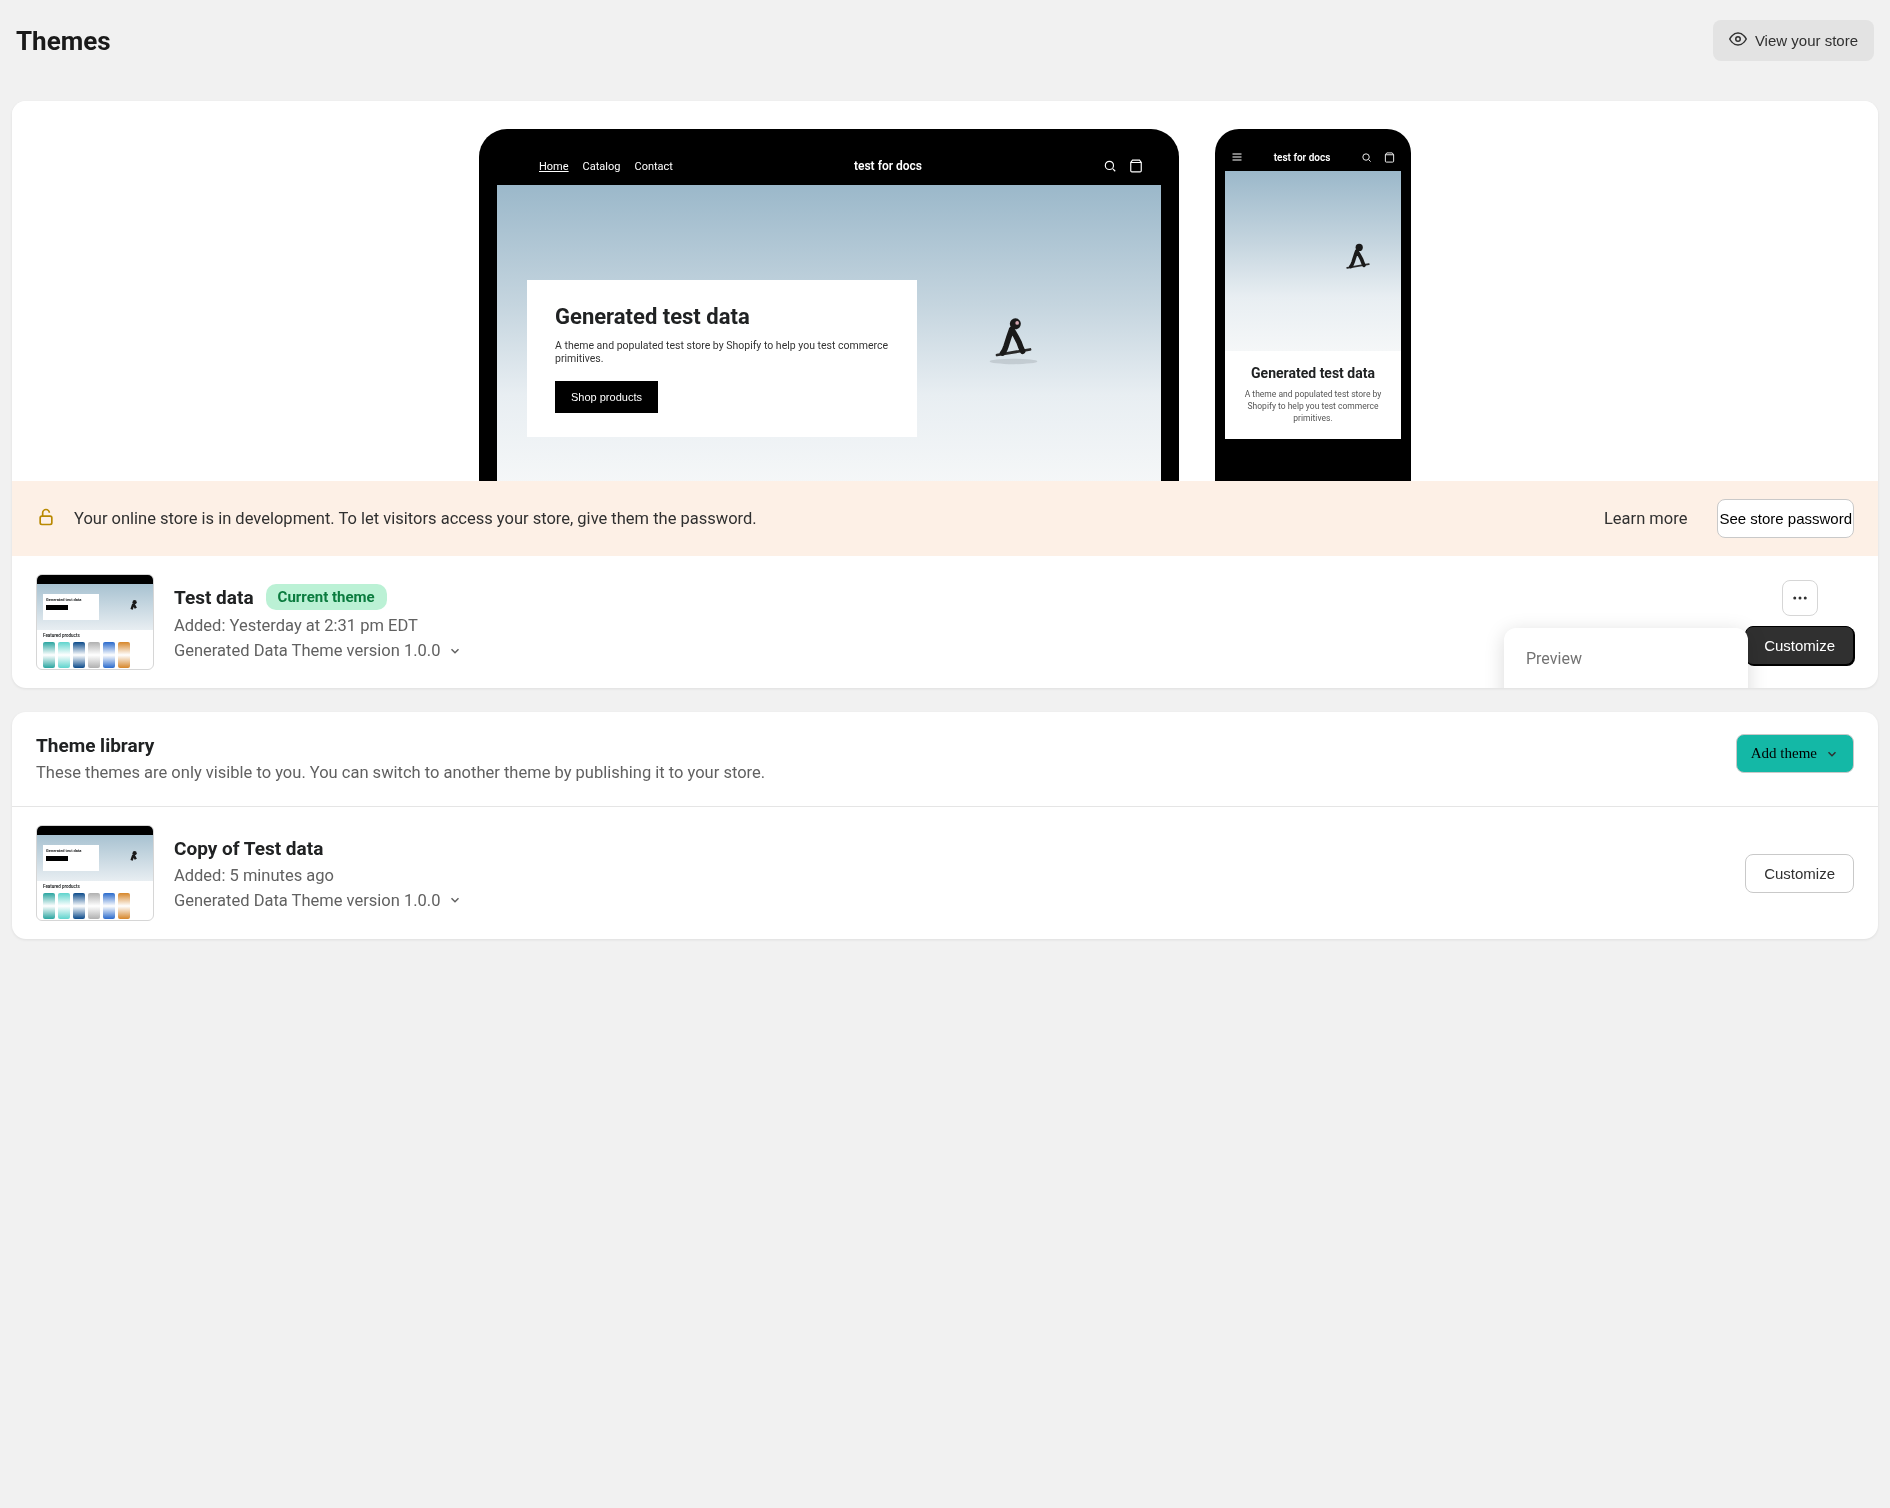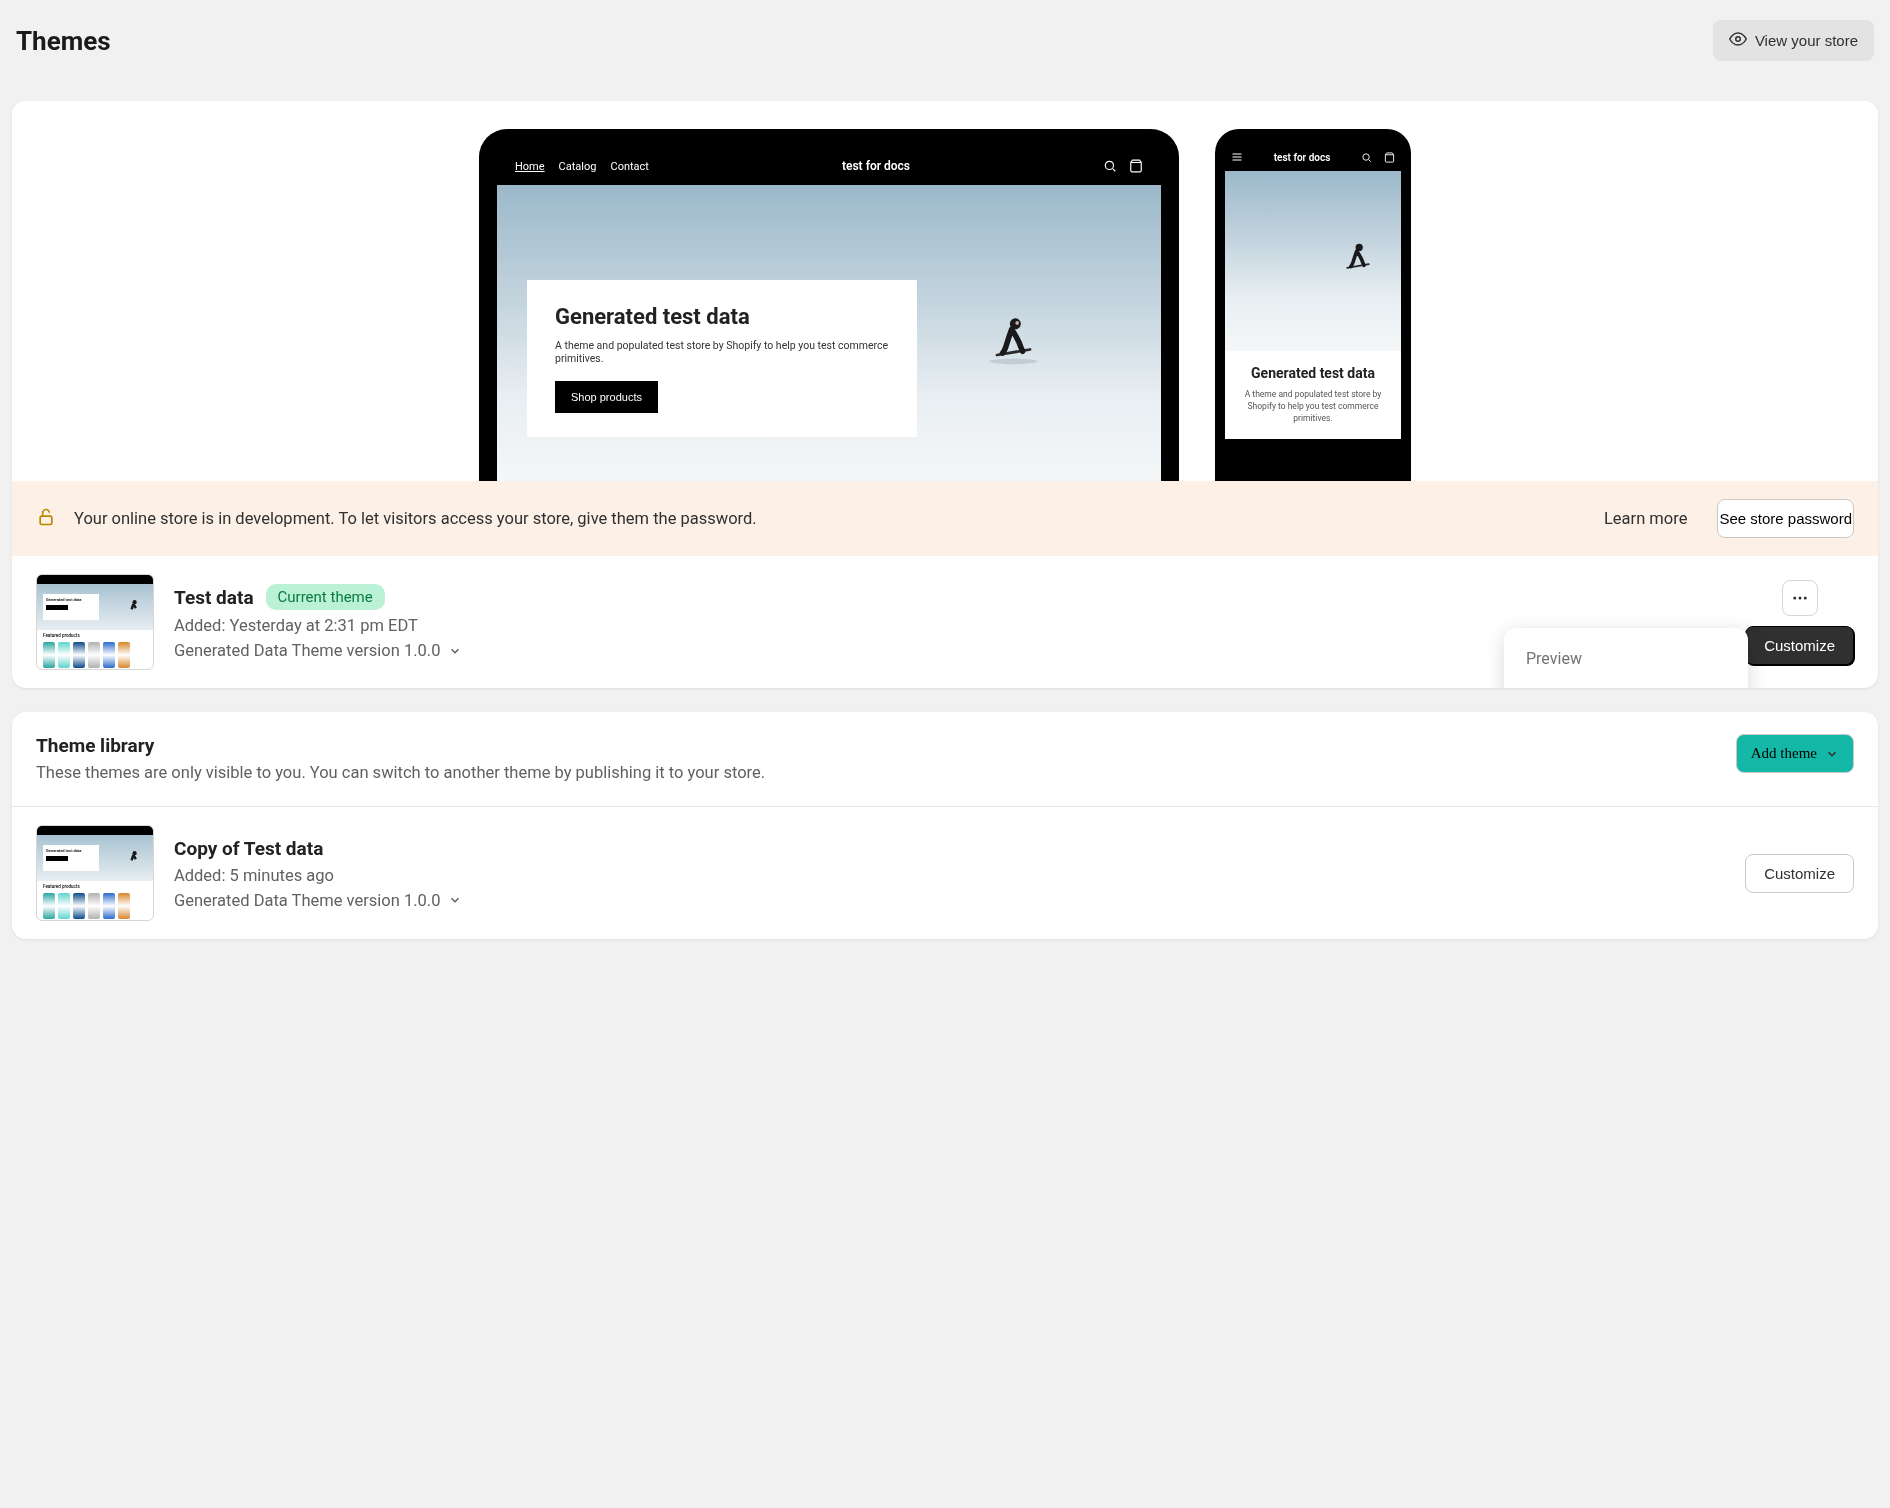--- a/index.html
+++ b/index.html
@@ -83,21 +83,21 @@
     }
     .store-header-mobile {
       padding: 8px 6px;
     }
     .store-nav {
       display: flex;
       gap: 14px;
       font-size: 11px;
     }
     .store-nav a { color: #fff; text-decoration: none; }
-    .store-nav a.active { text-decoration: underline; }
+    .store-nav a.active { text-decoration: underline; margin-left: 24px; }
     .store-title { font-size: 12px; font-weight: 600; color: #fff; }
     .store-title-mobile { font-size: 10px; }
     .store-icons { display: flex; gap: 12px; }
     .store-icons svg { width: 14px; height: 14px; }
     .store-icons-mobile svg { width: 11px; height: 11px; }
     .hero {
       position: relative;
       height: 300px;
       background: linear-gradient(180deg, #9bb8ca 0%, #c5d5df 40%, #e8eef2 70%, #f5f7f8 100%);
       overflow: hidden;
@@ -213,21 +213,21 @@
       gap: 12px;
       margin-bottom: 6px;
     }
     .theme-name { font-size: 19px; font-weight: 700; }
     .badge-current {
       background: #bbf1d5;
       color: #0a7b3e;
       padding: 4px 12px;
       border-radius: 10px;
       font-size: 15px;
-      font-weight: 400;
+      font-weight: 700;
     }
     .theme-meta { font-size: 16.5px; color: #616161; margin-bottom: 6px; }
     .theme-version {
       font-size: 16.5px;
       color: #616161;
       display: inline-flex;
       align-items: center;
       gap: 8px;
       cursor: pointer;
     }

